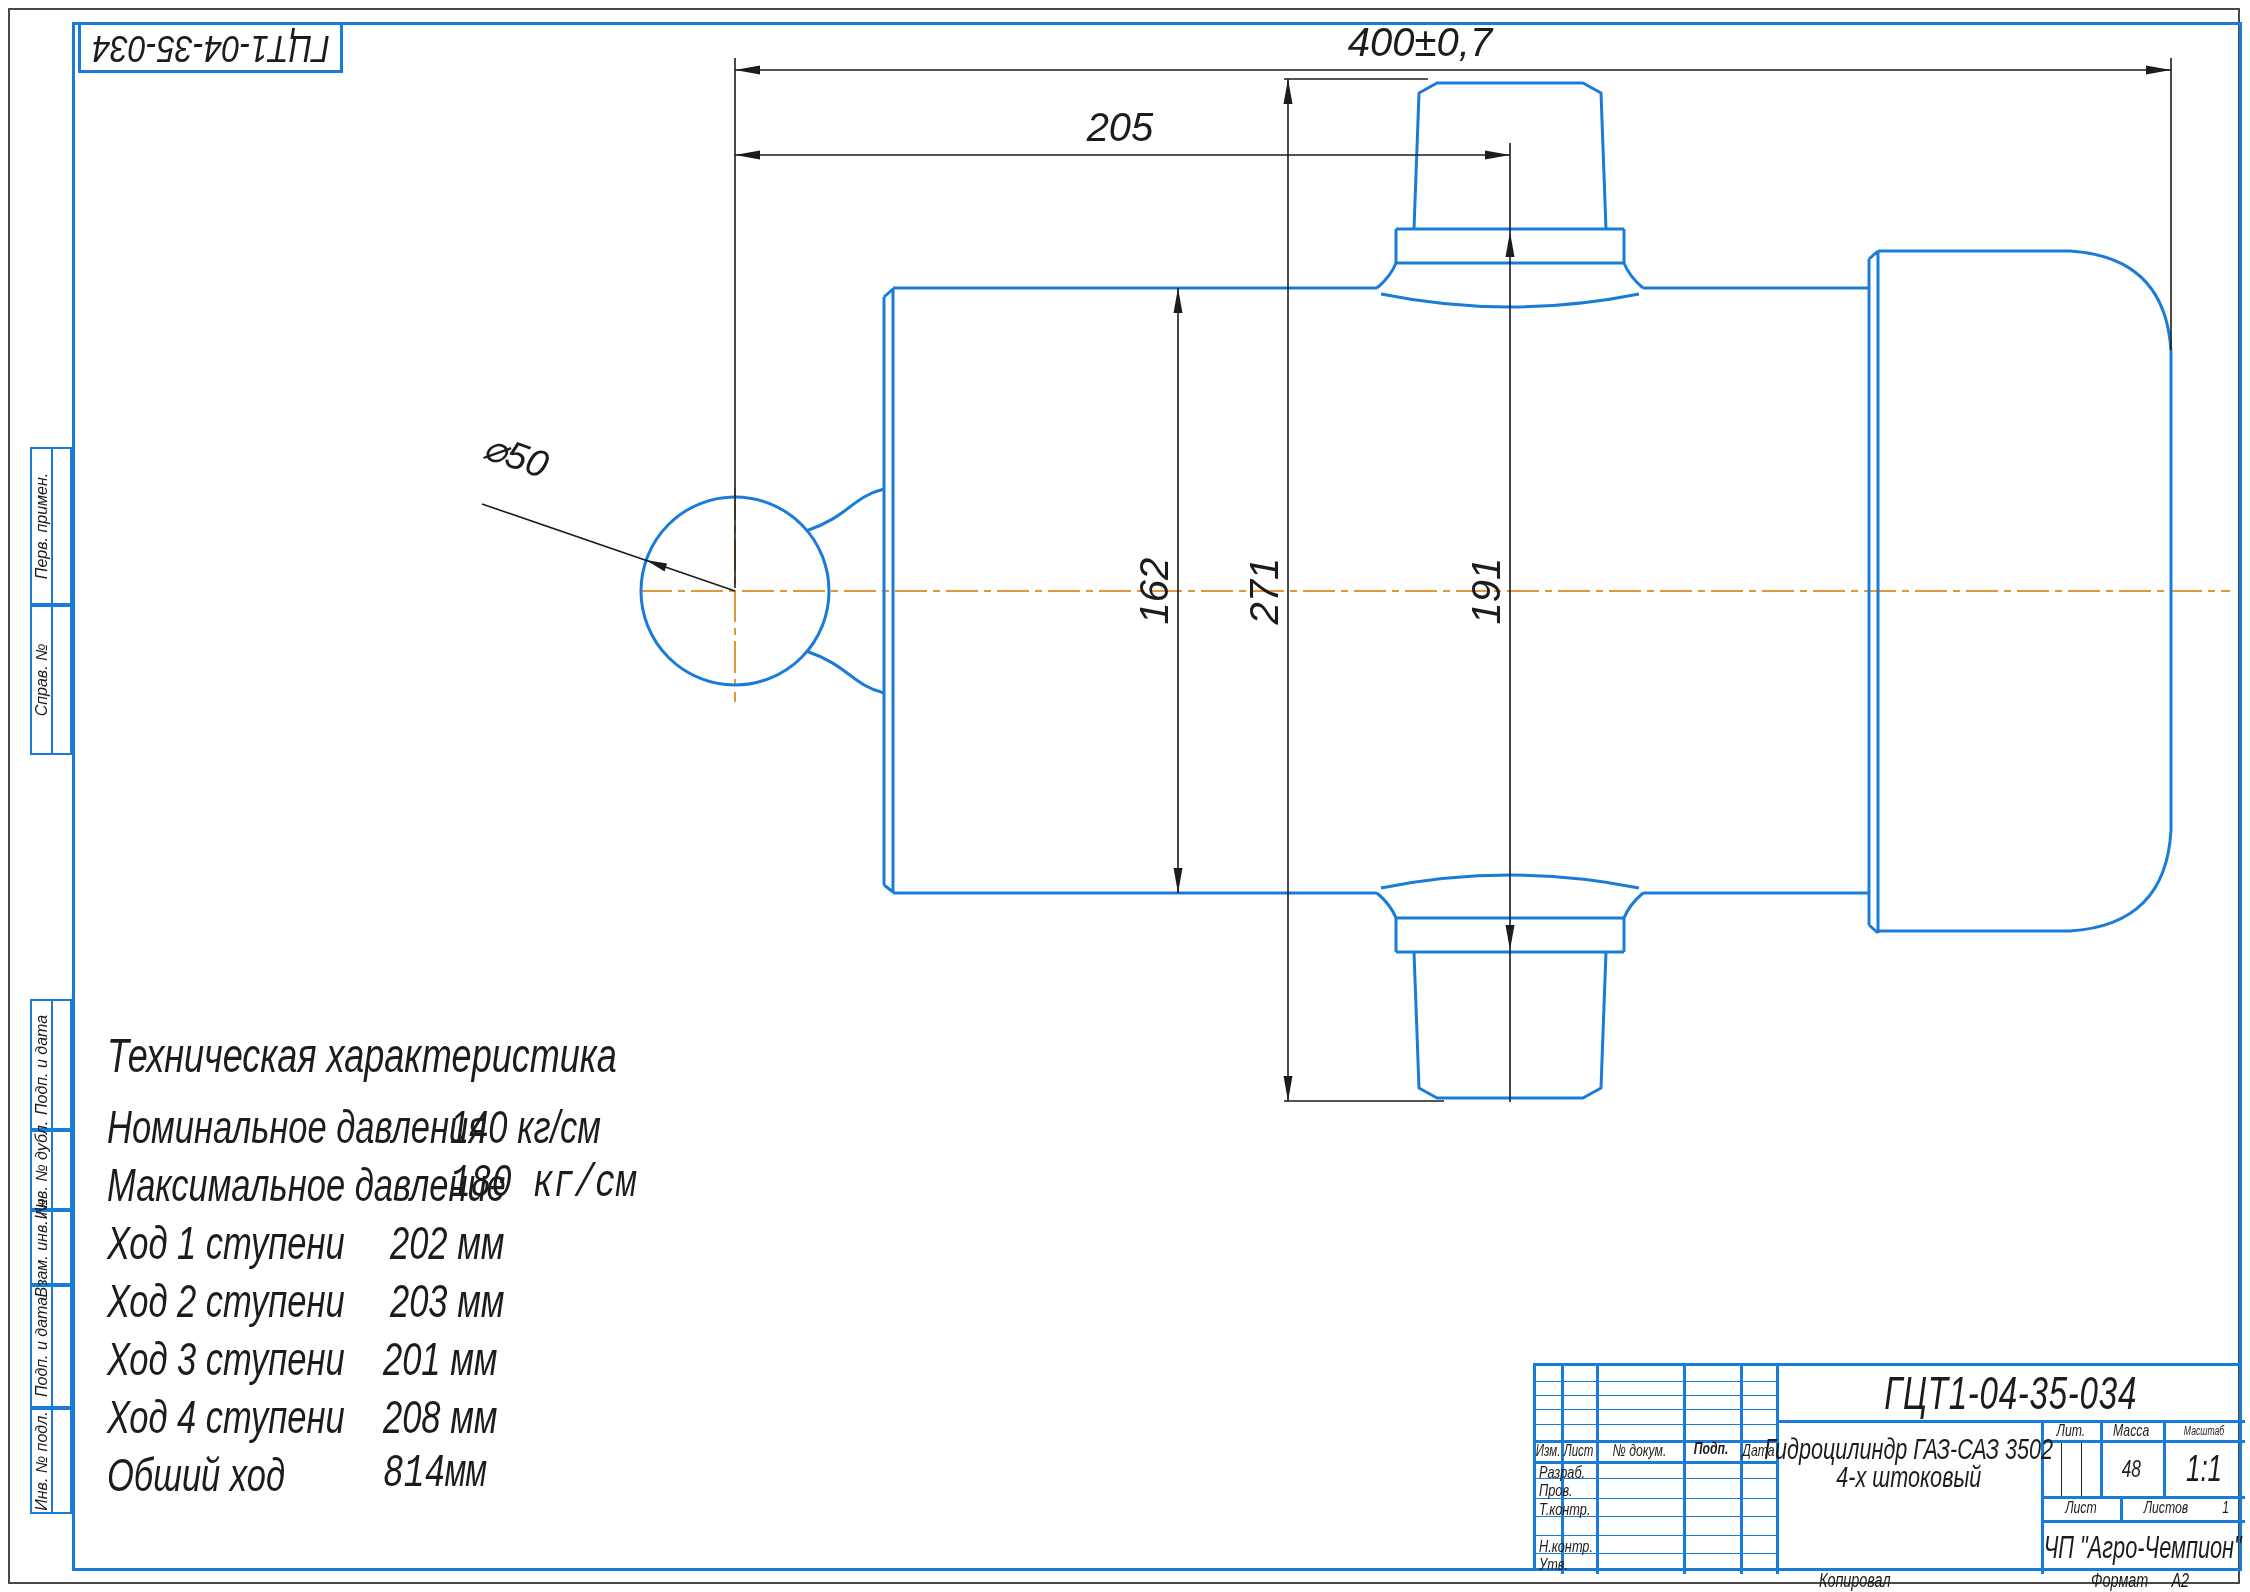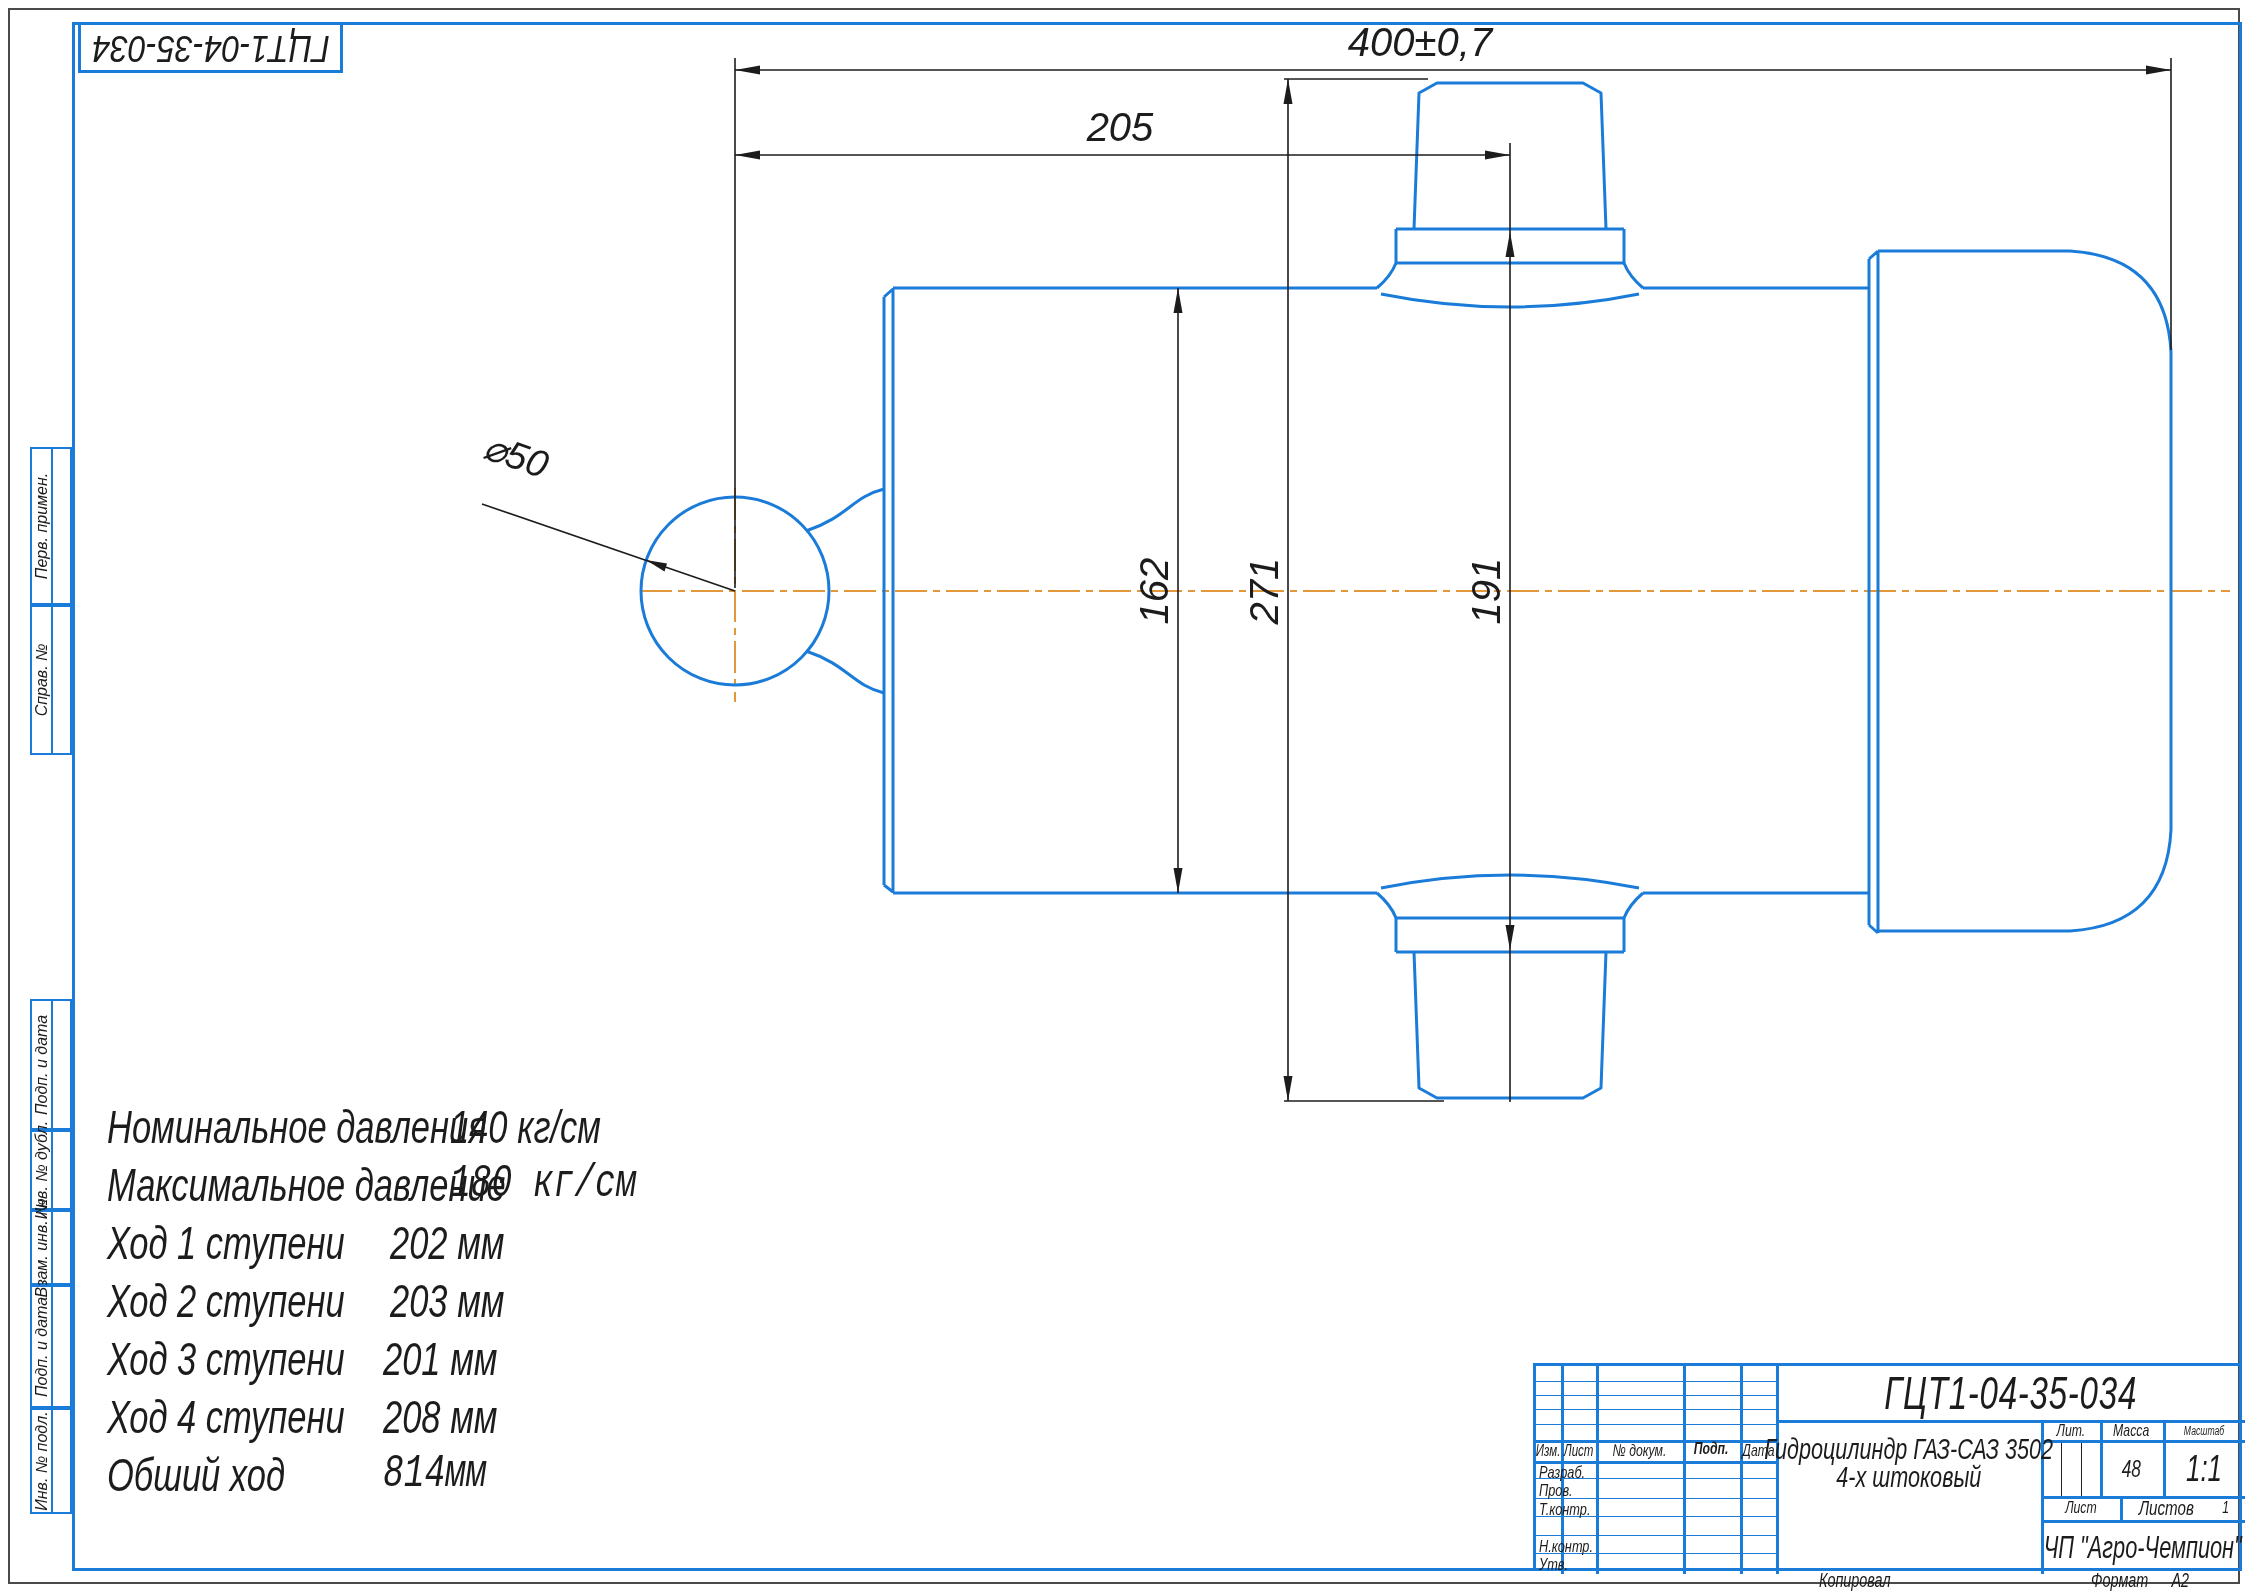--- a/index.html
+++ b/index.html
@@ -139,20 +139,23 @@
     <g fill="#1c1c1c" font-style="italic" font-size="40" font-family="Liberation Sans, sans-serif" text-anchor="middle">
       <text x="1420" y="56">400±0,7</text>
       <text x="1120" y="141">205</text>
       <text transform="translate(1168 591) rotate(-90)">162</text>
       <text transform="translate(1278 591) rotate(-90)">271</text>
       <text transform="translate(1500 591) rotate(-90)">191</text>
       <text transform="translate(512 468) rotate(19)" font-size="38">⌀50</text>
     </g>
   </svg>
 
+  <div class="abs cad" style="left:107px;top:1028px;font-size:48px;">
+    <span class="cond">Техническая характеристика</span>
+  </div>
   <div>
     <div class="tech-row cad" style="top:1100px;">
       <span class="cond">Номинальное давления</span></div>
     <div class="tech-val cad" style="left:450px;top:1100px;">
       <span class="cond">140 кг/см</span></div>
 
     <div class="tech-row cad" style="top:1158px;">
       <span class="cond">Максимальное давление</span></div>
     <div class="tech-val cad" style="left:450px;top:1158px;font-family:Liberation Mono, monospace;">
       <span class="cond">180 кг/см</span></div>
@@ -258,21 +261,21 @@
     <div class="tb-text ctr" style="left:564px;top:80px;width:63px;height:45px;font-size:24px;">
         <span class="condc">48</span>
       </div>
     <div class="tb-text ctr" style="left:627px;top:80px;width:82px;height:45px;font-size:36px;">
         <span class="condc">1:1</span>
       </div>
 
     <div class="tb-text ctr" style="left:505px;top:131px;width:79px;height:21px;font-size:17px;">
         <span class="condc">Лист</span>
       </div>
-    <div class="tb-text ctr" style="left:590px;top:131px;width:80px;height:21px;font-size:21px;font-style:italic;">
+    <div class="tb-text ctr" style="left:590px;top:131px;width:80px;height:21px;font-size:17px;font-style:italic;">
         <span class="condc">Листов</span>
       </div>
     <div class="tb-text ctr" style="left:675px;top:131px;width:30px;height:21px;font-size:17px;">
         <span class="condc">1</span>
       </div>
 
     <div class="tb-text ctr" style="left:505px;top:154px;width:204px;height:54px;font-size:32px;">
       <span class="condc" style="transform:scaleX(0.68);">ЧП "Агро-Чемпион"</span>
     </div>
   </div>

